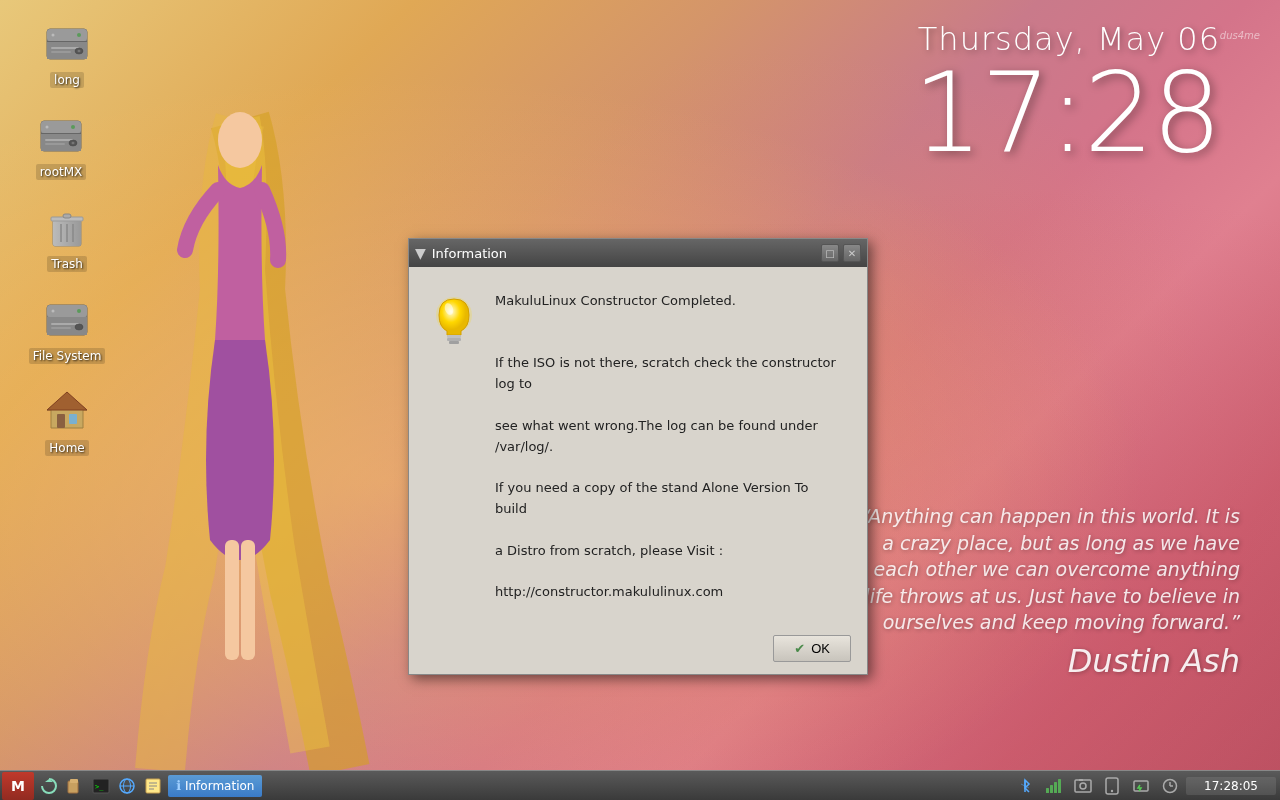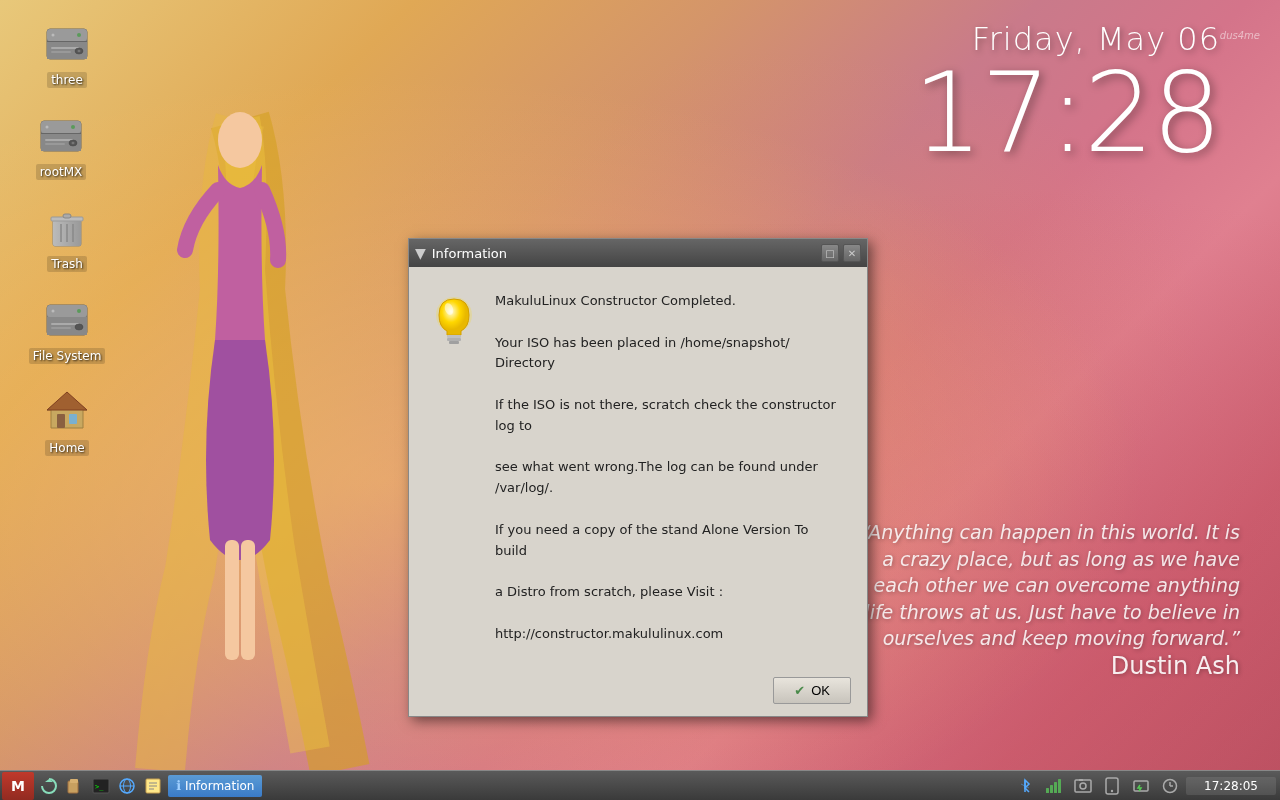--- a/index.html
+++ b/index.html
@@ -106,23 +106,24 @@
 
     #quote-text {
       font-size: 19px;
       color: rgba(255,255,255,0.85);
       font-style: italic;
       line-height: 1.4;
       text-shadow: 1px 1px 4px rgba(0,0,0,0.3);
     }
 
     #quote-author {
-      font-size: 24px;
+      font-size: 32px;
       color: rgba(255,255,255,0.9);
-      margin-top: 0;
+      font-style: italic;
+      margin-top: 6px;
       text-shadow: 1px 1px 4px rgba(0,0,0,0.3);
     }
 
     
     #dialog {
       position: absolute;
       top: 238px;
       left: 408px;
       width: 460px;
       background: #d4d0c8;
@@ -299,21 +300,21 @@
         <rect x="4" y="18" width="40" height="18" rx="0" fill="#888"></rect>
         <rect x="4" y="18" width="40" height="1" fill="#666"></rect>
         <circle cx="36" cy="12" r="2" fill="#5a9a5a"></circle>
         <circle cx="10" cy="12" r="1.5" fill="#bbb"></circle>
         <rect x="8" y="24" width="28" height="2" rx="1" fill="#aaa"></rect>
         <rect x="8" y="28" width="20" height="2" rx="1" fill="#999"></rect>
         <ellipse cx="36" cy="28" rx="4" ry="3" fill="#555" stroke="#444" stroke-width="0.5"></ellipse>
         <ellipse cx="36" cy="28" rx="1.5" ry="1.2" fill="#777"></ellipse>
       </svg>
     </div>
-    <span class="icon-label">three</span>
+    <span class="icon-label">long</span>
   </div>
 
   <div class="desktop-icon" style="top:112px;left:16px;">
     <div class="icon-img">
       <svg width="48" height="42" viewBox="0 0 48 42" xmlns="http://www.w3.org/2000/svg">
         <rect x="4" y="6" width="40" height="30" rx="3" fill="#8a8a8a" stroke="#666" stroke-width="1"></rect>
         <rect x="4" y="6" width="40" height="12" rx="3" fill="#9a9a9a"></rect>
         <rect x="4" y="18" width="40" height="18" rx="0" fill="#888"></rect>
         <rect x="4" y="18" width="40" height="1" fill="#666"></rect>
         <circle cx="36" cy="12" r="2" fill="#5a9a5a"></circle>
@@ -397,21 +398,21 @@
       <path d="M162,100 Q180,140 178,170" stroke="#c060a0" stroke-width="16" fill="none" stroke-linecap="round"></path>
 
       <path d="M115,250 Q100,350 110,450 Q125,470 140,470 Q155,470 170,450 Q180,350 165,250Z" fill="#a050a0"></path>
 
       <rect x="125" y="450" width="14" height="120" rx="6" fill="#f5c8a0"></rect>
       <rect x="141" y="450" width="14" height="120" rx="6" fill="#f5c8a0"></rect>
     </svg>
   </div>
 
   <div id="clock-area">
-    <div id="date-text">Friday, May 06</div>
+    <div id="date-text">Thursday, May 06</div>
     <div id="time-text">17:28</div>
   </div>
 
   <div id="watermark">dus4me</div>
 
   <div id="quote-area">
     <div id="quote-text">“Anything can happen in this world. It is a crazy place, but as long as we have each other we can overcome anything life throws at us. Just have to believe in ourselves and keep moving forward.”</div>
     <div id="quote-author">Dustin Ash</div>
   </div>
 
@@ -445,21 +446,20 @@
           <rect x="14" y="40" width="14" height="3" fill="#c0c0c0" rx="1"></rect>
           <rect x="14" y="43" width="14" height="3" fill="#b0b0b0" rx="1"></rect>
           <rect x="16" y="46" width="10" height="3" fill="#a0a0a0" rx="1"></rect>
 
           <ellipse cx="16" cy="14" rx="4" ry="6" fill="rgba(255,255,255,0.5)" transform="rotate(-20,16,14)"></ellipse>
         </svg>
       </div>
       <div id="dialog-content">
         <div>MakuluLinux Constructor Completed.</div>
         <br>
-        <div>Your ISO has been placed in /home/snapshot/ Directory</div>
         <br>
         <div>If the ISO is not there, scratch check the constructor log to</div>
         <br>
         <div>see what went wrong.The log can be found under /var/log/.</div>
         <br>
         <div>If you need a copy of the stand Alone Version To build</div>
         <br>
         <div>a Distro from scratch, please Visit :</div>
         <br>
         <div>http://constructor.makululinux.com</div>

